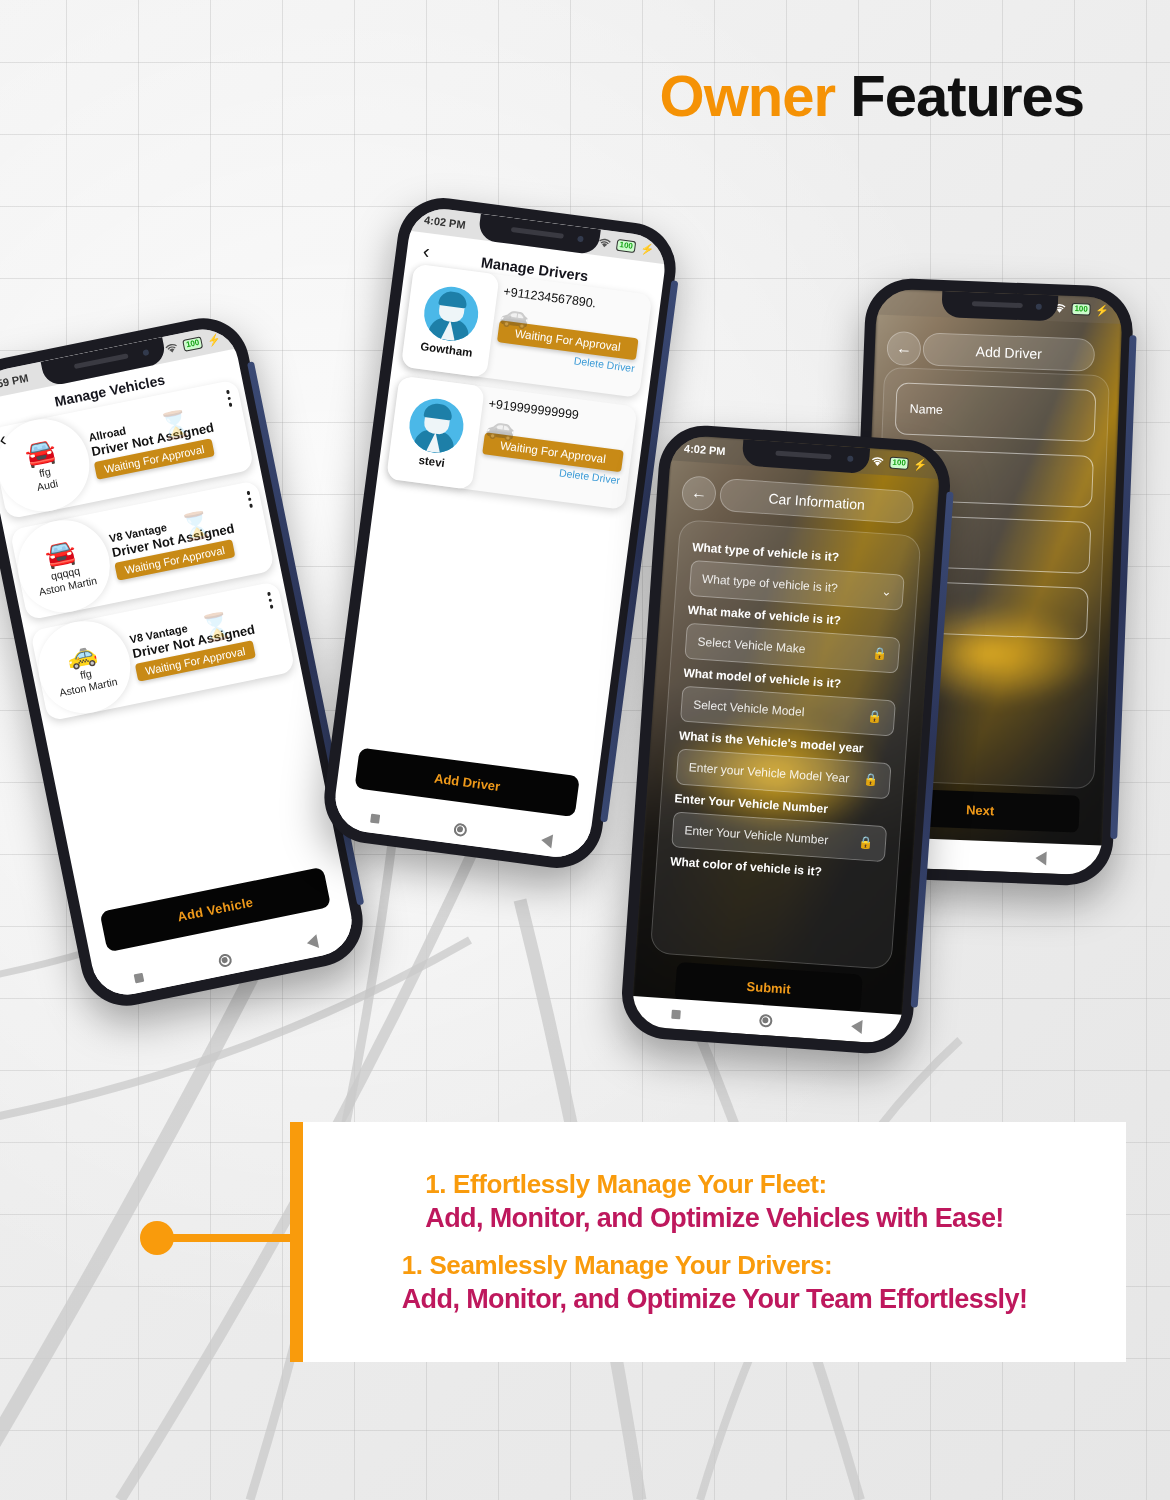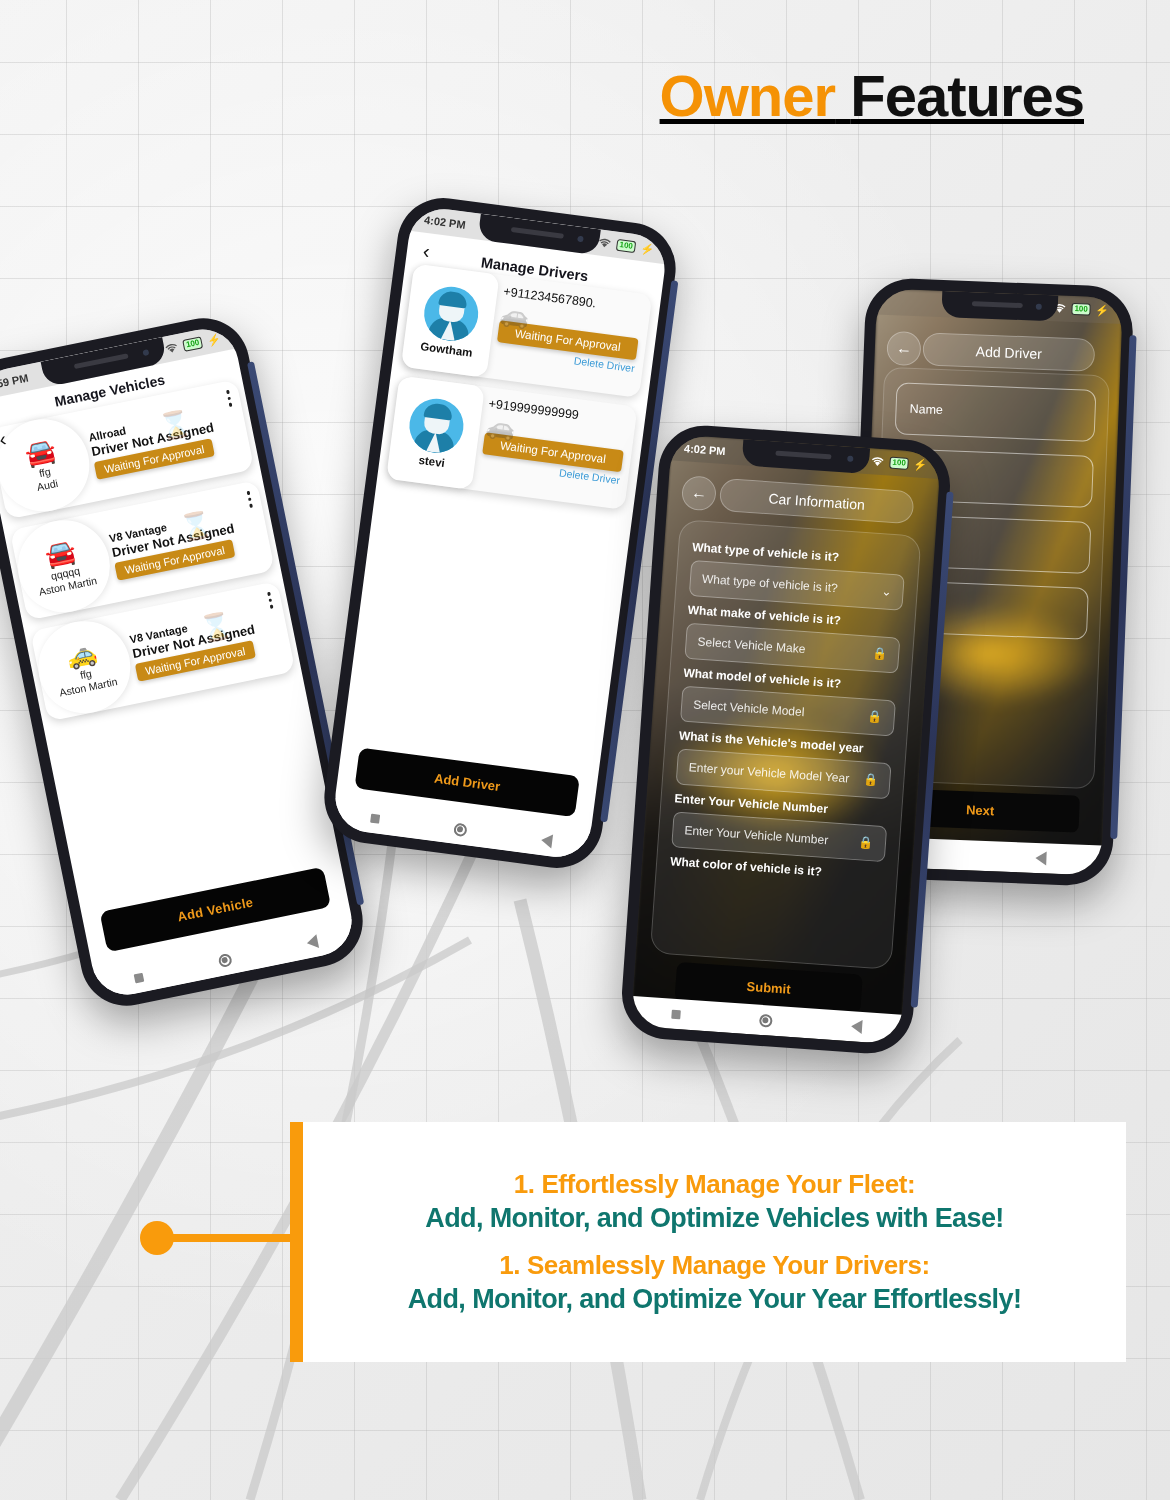--- a/index.html
+++ b/index.html
@@ -28,21 +28,20 @@
     z-index:-1;
   }
   #bg-roads{ position:absolute; inset:0; }
   #bg-roads svg{ width:100%; height:100%; display:block; }
 
   
   #heading{
     position:absolute; right:86px; top:62px;
     font-size:58px; font-weight:bold; letter-spacing:-1px;
     white-space:nowrap;
-    text-decoration:underline;
   }
   #heading .o{ color:#F59205; }
   #heading .f{ color:#111; }
 
   
   .phone{
     position:absolute;
     border-radius:46px;
     background:#1b1b22;
     box-shadow:0 18px 40px rgba(0,0,0,.34);
@@ -344,23 +343,23 @@
   #caption-dot{
     position:absolute; left:-150px; top:99px; width:34px;height:34px;
     border-radius:50%; background:#F99B0C;
   }
   #caption-card{
     position:absolute; left:13px; top:0; right:0; bottom:0;
     background:#fff; display:flex; flex-direction:column;
     align-items:center; justify-content:center; gap:16px;
     padding:10px 14px;
   }
-  .cap-group{ text-align:center; }
+  .cap-group{ text-align:left; }
   .cap-h{ color:#F99B0C; font-size:26px; font-weight:bold; letter-spacing:-.4px; }
-  .cap-s{ color:#0f766e; font-size:27px; font-weight:bold; letter-spacing:-.6px; margin-top:3px;}
+  .cap-s{ color:#be185d; font-size:27px; font-weight:bold; letter-spacing:-.6px; margin-top:3px;}
 </style>
 </head>
 <body>
 
 <div id="bg-vignette"></div>
 <div id="bg-grid"></div>
 <div id="bg-roads">
   <svg viewBox="0 0 1170 1500" preserveAspectRatio="none">
     <g fill="none" stroke="#c9c9c9" stroke-opacity="0.75">
       <path d="M -40 1500 C 150 1180 300 900 420 620" stroke-width="15"></path>
@@ -670,16 +669,16 @@
   <div id="caption-dot"></div>
   <div id="caption-stem"></div>
   <div id="caption-bar"></div>
   <div id="caption-card">
     <div class="cap-group">
       <div class="cap-h">1. Effortlessly Manage Your Fleet:</div>
       <div class="cap-s">Add, Monitor, and Optimize Vehicles with Ease!</div>
     </div>
     <div class="cap-group">
       <div class="cap-h">1. Seamlessly Manage Your Drivers:</div>
-      <div class="cap-s">Add, Monitor, and Optimize Your Year Effortlessly!</div>
+      <div class="cap-s">Add, Monitor, and Optimize Your Team Effortlessly!</div>
     </div>
   </div>
 </div>
 
 </body></html>

